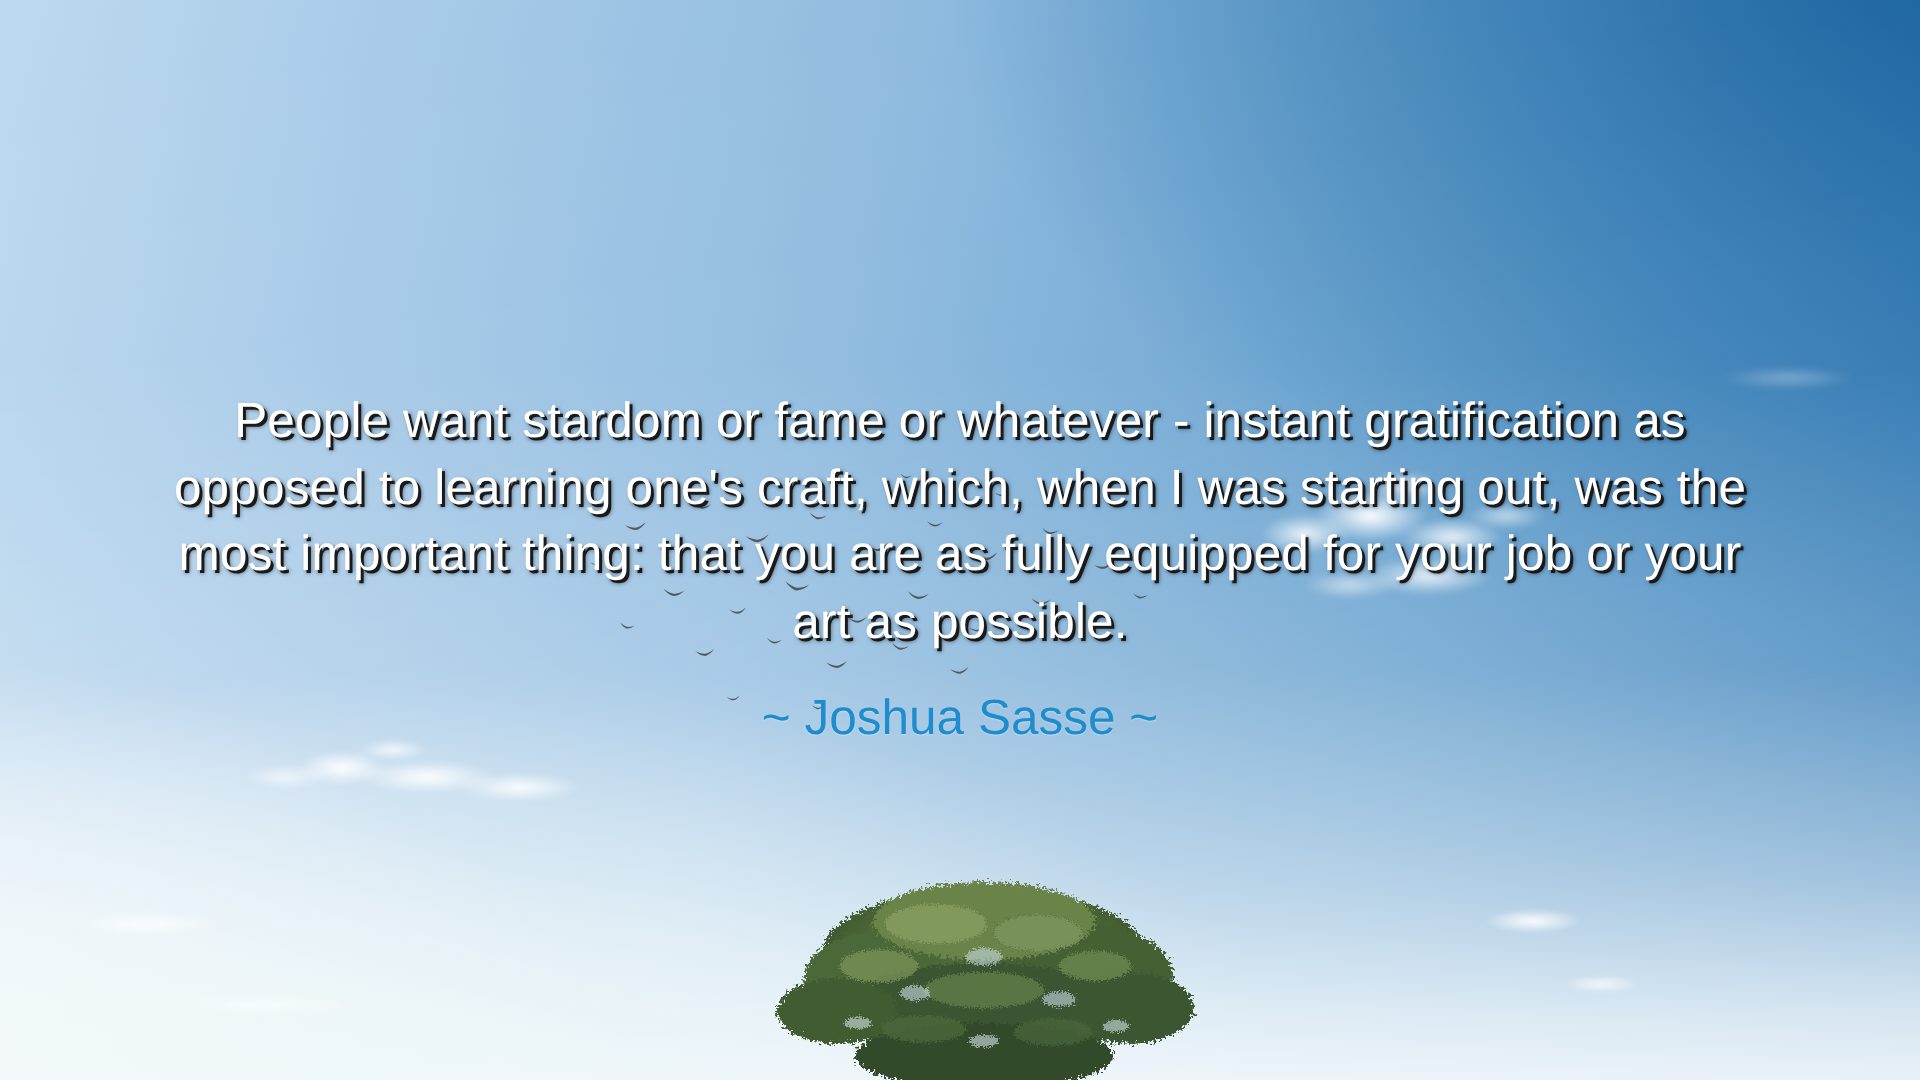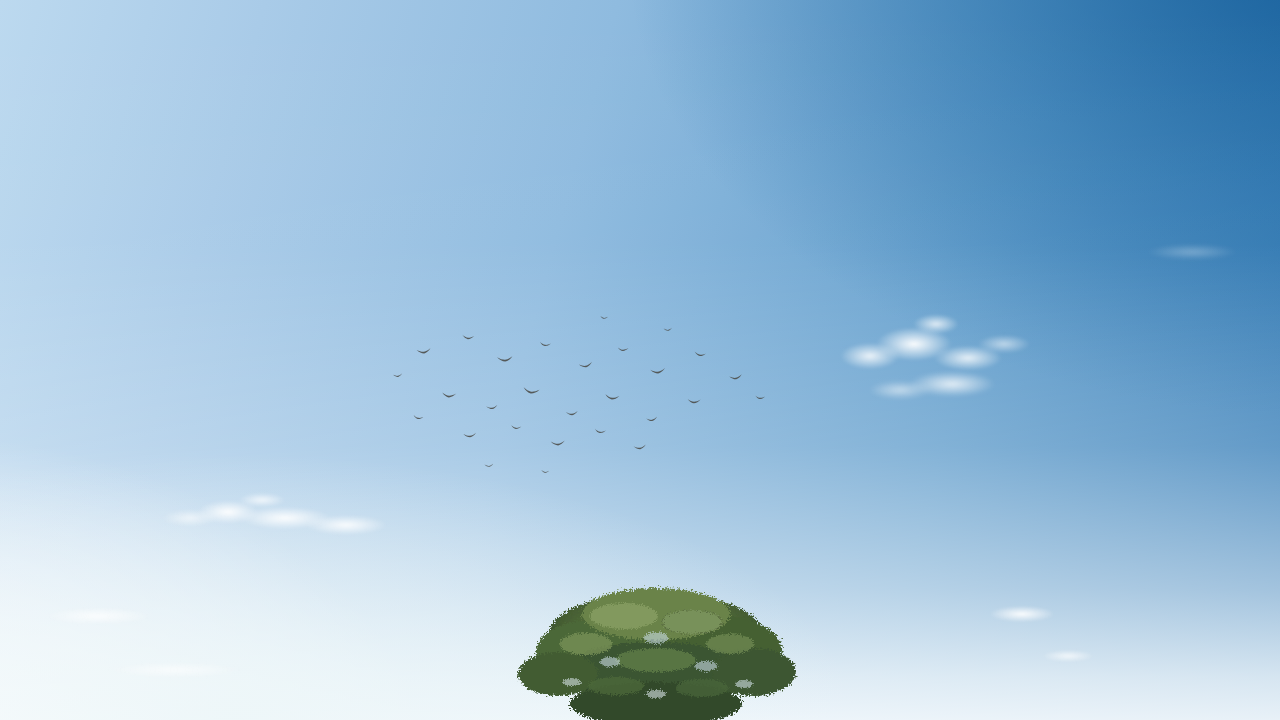--- a/index.html
+++ b/index.html
@@ -335,15 +335,17 @@
       <ellipse cx="150" cy="60" rx="12" ry="6" fill="#cfe2f0"></ellipse>
       <ellipse cx="104" cy="84" rx="10" ry="5" fill="#d6e7f3"></ellipse>
       <ellipse cx="200" cy="88" rx="11" ry="5" fill="#d2e4f1"></ellipse>
       <ellipse cx="66" cy="104" rx="9" ry="4" fill="#e2eef6"></ellipse>
       <ellipse cx="238" cy="106" rx="9" ry="4" fill="#deecf5"></ellipse>
       <ellipse cx="150" cy="116" rx="10" ry="4" fill="#e6f1f8"></ellipse>
     </g>
   </svg>
 
   <div class="quote-block">
+    <p class="quote-text">People want stardom or fame or whatever - instant gratification as opposed to learning one's craft, which, when I was starting out, was the most important thing: that you are as fully equipped for your job or your art as possible.</p>
+    <p class="attribution">~ Joshua Sasse ~</p>
   </div>
 
 </div>
 
 </body></html>

